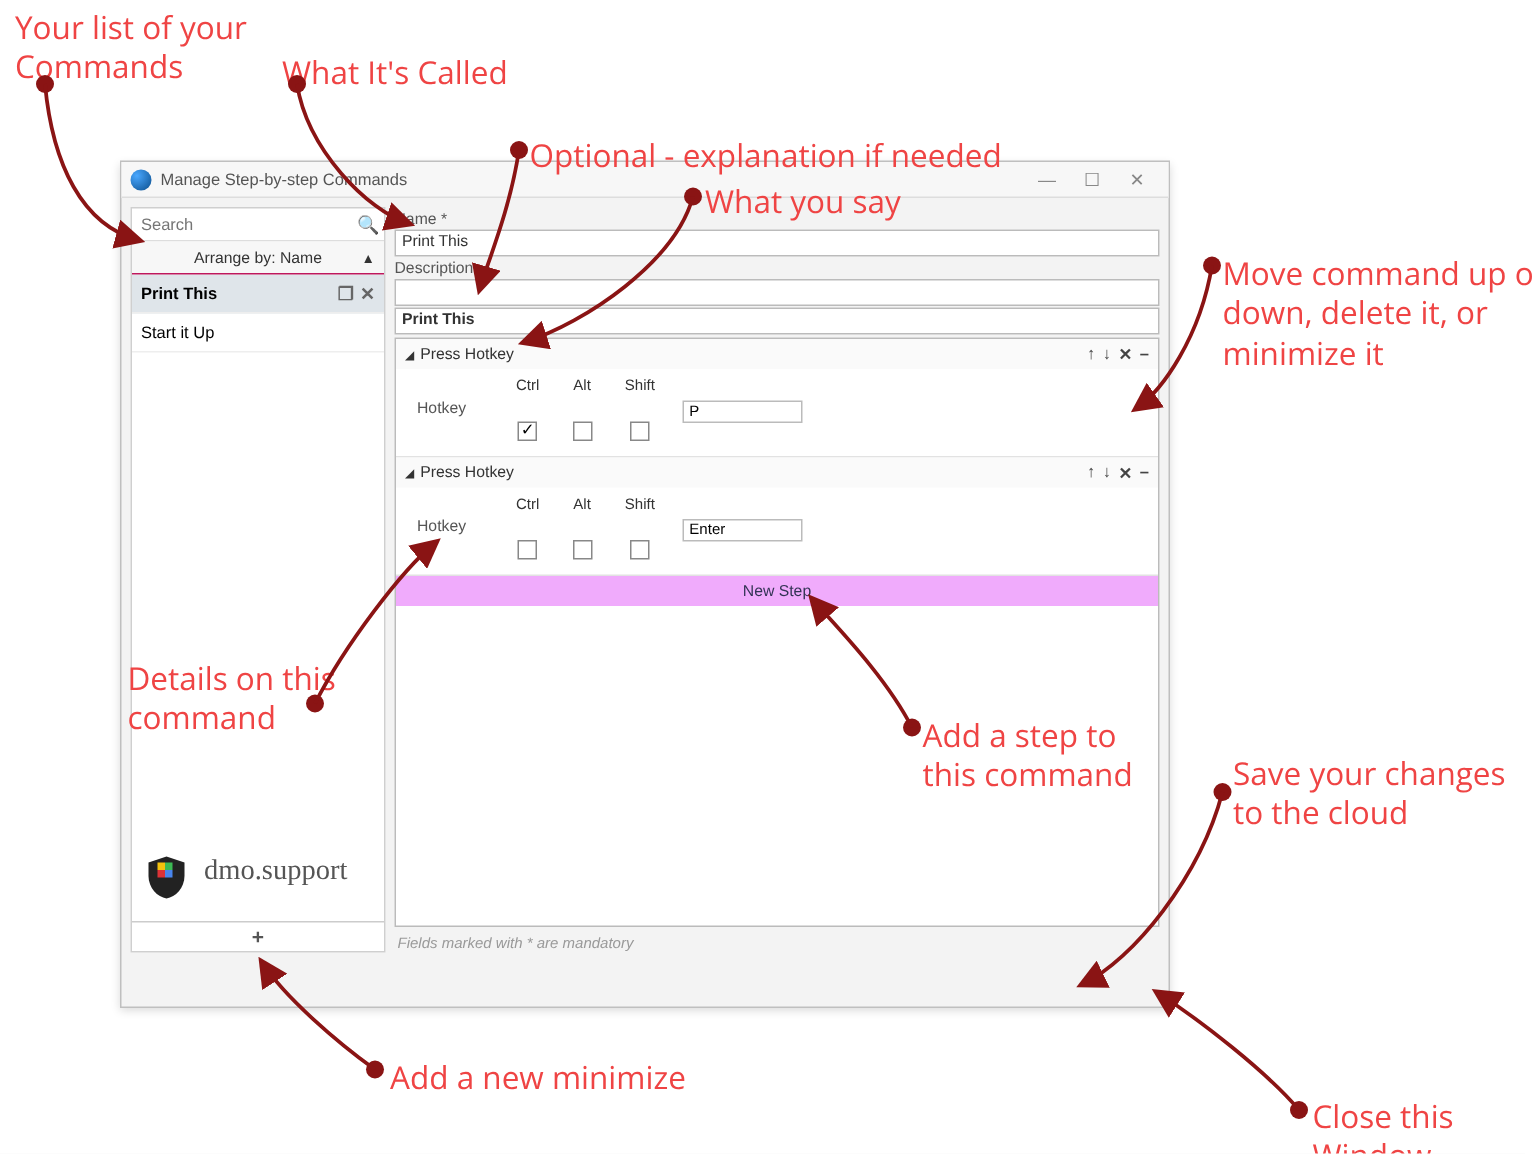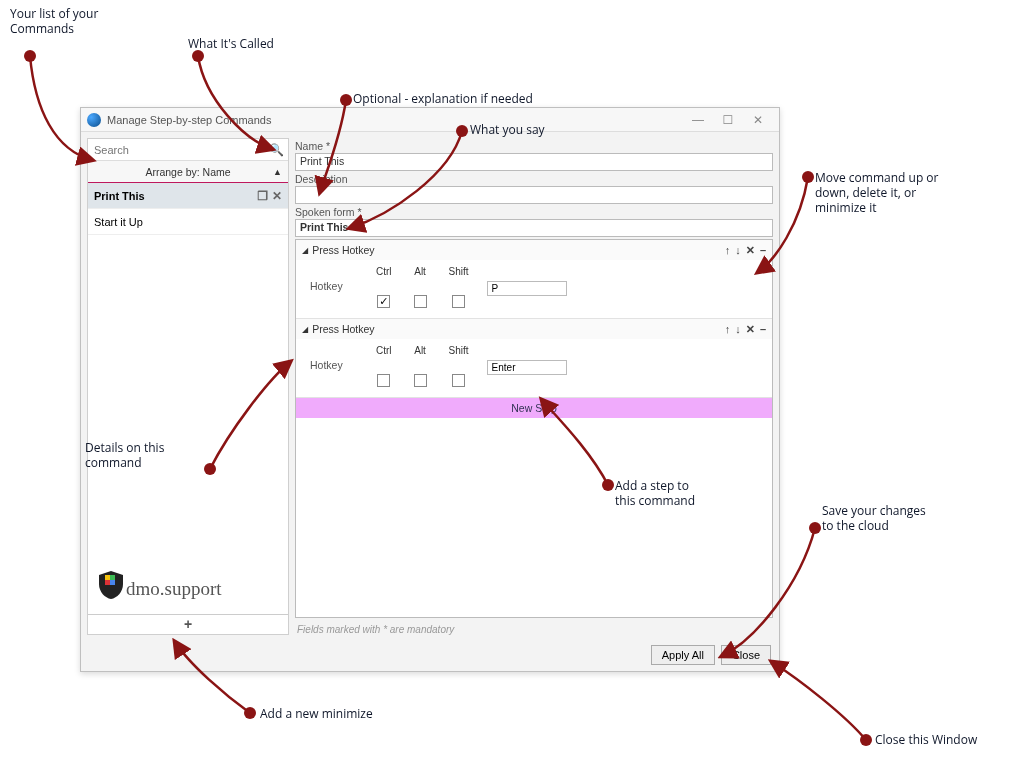--- a/index.html
+++ b/index.html
@@ -42,21 +42,21 @@
     width: 30px; text-align: center;
     color: #888; font-size: 12px;
     cursor: pointer;
   }
   .body {
     display: flex;
     height: calc(100% - 24px - 32px);
   }
   
   .sidebar {
-    width: 202px;
+    width: 170px;
     border: 1px solid #cfcfcf;
     margin: 6px 4px 4px 6px;
     background: #ffffff;
     display: flex;
     flex-direction: column;
   }
   .search {
     display: flex; align-items: center;
     border-bottom: 1px solid #ddd;
     height: 22px;
@@ -200,39 +200,39 @@
     height: 20px;
     padding: 0 10px;
     font-size: 11px;
     line-height: 18px;
     cursor: pointer;
   }
   
   .anno {
     position: absolute;
     font-family: "Segoe UI", "Open Sans", sans-serif;
-    font-size: 12px;
-    color: #0f172a;
+    font-size: 21px;
+    color: #ef4444;
     pointer-events: none;
     line-height: 1.25;
   }
   svg.overlay {
     position: absolute;
     left: 0; top: 0;
     width: 1024px; height: 769px;
     pointer-events: none;
   }
   .dot { fill: #8a1414; }
   .arrow { stroke: #8a1414; stroke-width: 2.5; fill: none; }
   .arrowhead { fill: #8a1414; }
   
   .watermark {
     position: absolute;
     left: 98px; top: 570px;
-    display: flex; align-items: flex-end; gap: 2px;
+    display: flex; align-items: flex-start; gap: 12px;
     color: #555; font-size: 19px;
     font-family: Georgia, serif;
   }
   .shield {
     width: 26px; height: 30px;
     position: relative;
   }
 </style>
 </head>
 <body>
@@ -270,21 +270,20 @@
       <div class="addbar">+</div>
     </div>
 
     <div class="main">
       <div class="fld-label">Name *</div>
       <div class="fld-input">Print This</div>
 
       <div class="fld-label">Description</div>
       <div class="fld-input"></div>
 
-      <div class="fld-label">Spoken form *</div>
       <div class="fld-input" style="font-weight:600">Print This</div>
 
       <div class="steps-box">
 
         <div class="step">
           <div class="step-head">
             <span class="caret">◢</span>
             <span class="stname">Press Hotkey</span>
             <span class="ctl">↑</span>
             <span class="ctl">↓</span>
@@ -344,24 +343,20 @@
           </div>
         </div>
 
         <div class="newstep">New Step</div>
       </div>
 
       <div class="mandatory">Fields marked with * are mandatory</div>
     </div>
   </div>
 
-  <div class="footer">
-    <div class="btn">Apply All</div>
-    <div class="btn">Close</div>
-  </div>
 </div>
 
 <div class="watermark">
   <svg class="shield" viewBox="0 0 26 30">
     <path d="M13 1 L25 5 V14 C25 22 19 28 13 29 C7 28 1 22 1 14 V5 Z" fill="#222"></path>
     <rect x="12" y="5" width="5" height="5" fill="#3cba54"></rect>
     <rect x="7" y="5" width="5" height="5" fill="#f4c20d"></rect>
     <rect x="7" y="10" width="5" height="5" fill="#db3236"></rect>
     <rect x="12" y="10" width="5" height="5" fill="#4885ed"></rect>
   </svg>

